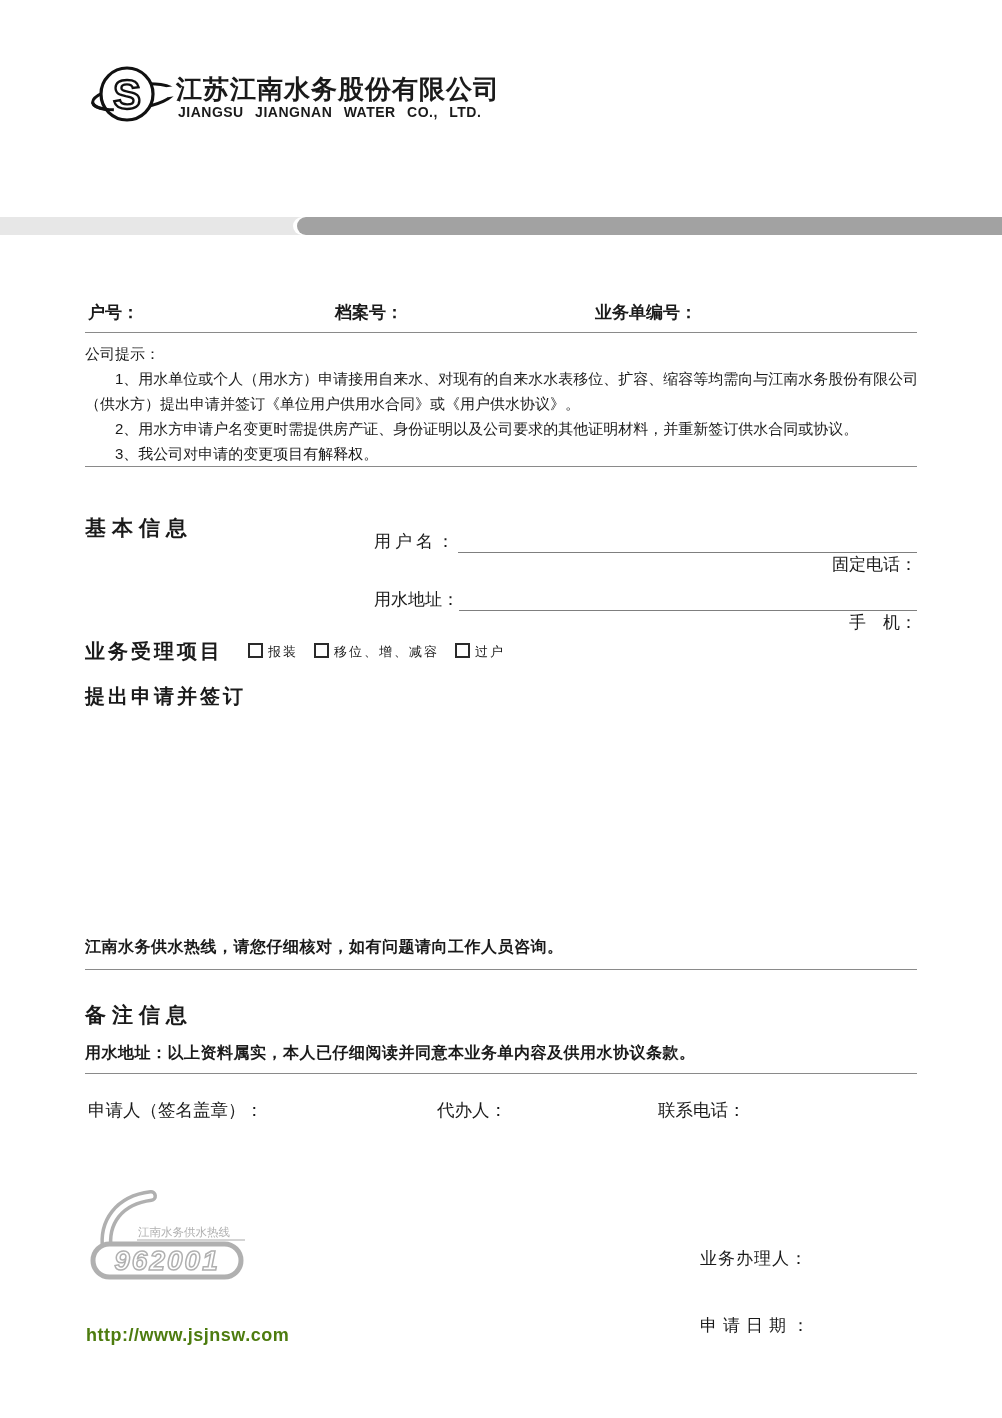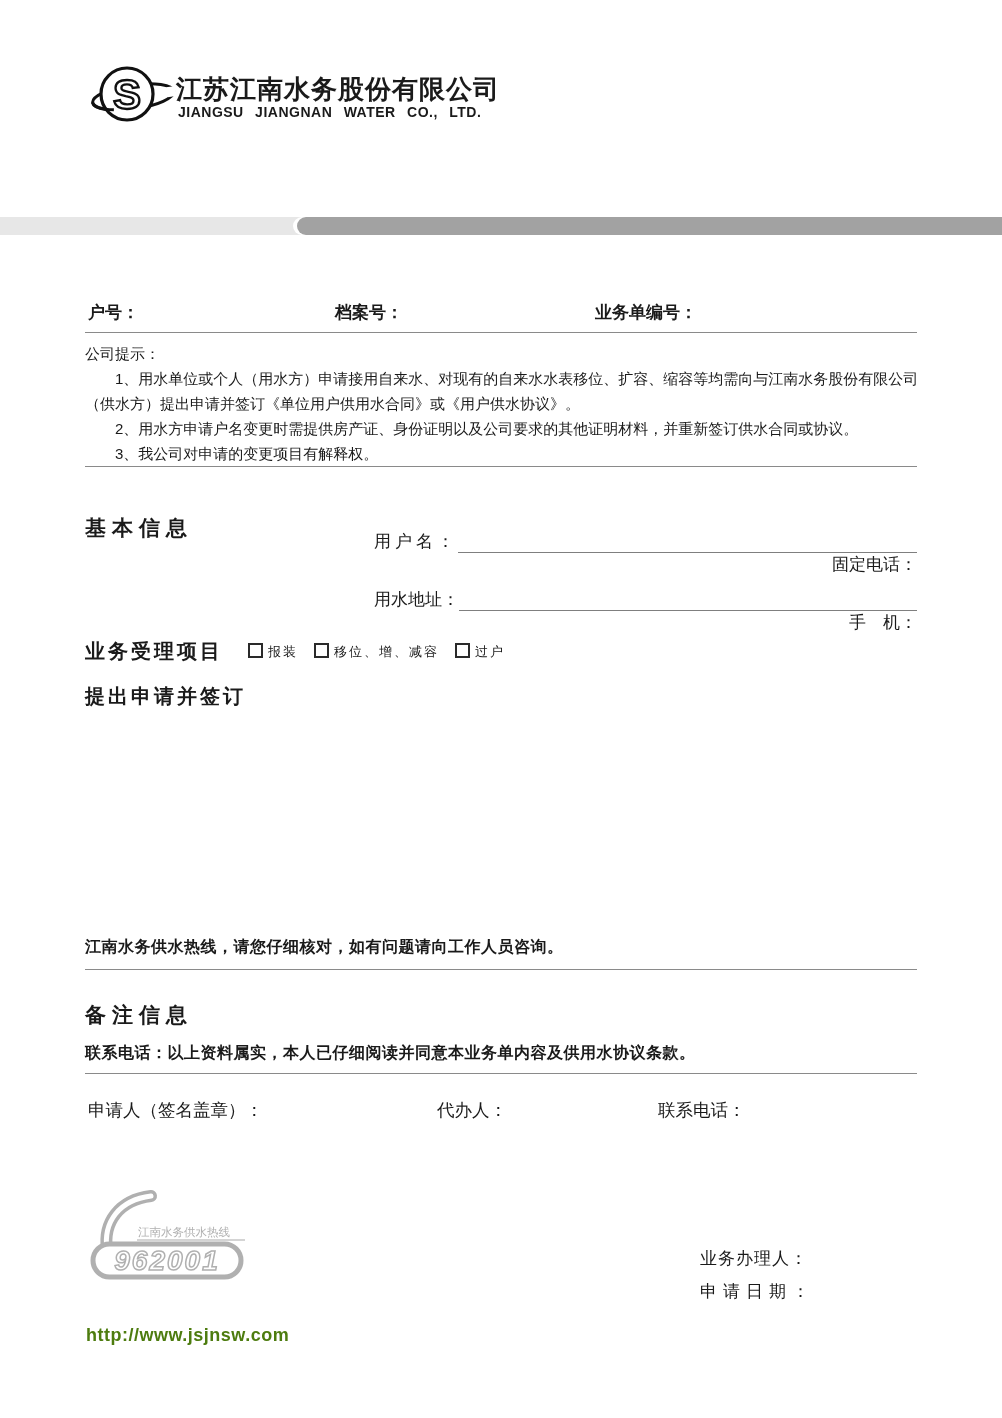--- a/index.html
+++ b/index.html
@@ -126,35 +126,35 @@
       </span>
     </span>
   </div>
 
   <div class="abs h-mid" style="left:85px;top:683px;">提出申请并签订</div>
 
   <div class="abs note-bold" style="left:85px;top:937px;">江南水务供水热线，请您仔细核对，如有问题请向工作人员咨询。</div>
   <div class="abs hr" style="top:969px;"></div>
   <div class="abs h-big" style="left:85px;top:977px;">备注信息</div>
 
-  <div class="abs note-bold" style="left:85px;top:1043px;">联系电话：以上资料属实，本人已仔细阅读并同意本业务单内容及供用水协议条款。</div>
+  <div class="abs note-bold" style="left:85px;top:1043px;">用水地址：以上资料属实，本人已仔细阅读并同意本业务单内容及供用水协议条款。</div>
   <div class="abs hr" style="top:1073px;"></div>
 
   <span class="abs sig serif" style="left:88px;">申请人（签名盖章）：</span>
   <span class="abs sig serif" style="left:437px;">代办人：</span>
   <span class="abs sig serif" style="left:658px;">联系电话：</span>
 
   <div class="abs hotline">
     <svg width="175" height="95" viewBox="0 0 175 95">
       <path d="M66,8 C34,12 18,34 22,62" fill="none" stroke="#b0b0b0" stroke-width="12" stroke-linecap="round"></path>
       <path d="M66,8 C34,12 18,34 22,62" fill="none" stroke="#ffffff" stroke-width="5" stroke-linecap="round"></path>
       <line x1="52" y1="52" x2="160" y2="52" stroke="#c6c6c6" stroke-width="1.5"></line>
       <text x="53" y="48" font-size="11.5" fill="#b0b0b0" font-family="Liberation Sans, sans-serif">江南水务供水热线</text>
       <rect x="8" y="56" width="148" height="33" rx="16.5" fill="#ffffff" stroke="#b0b0b0" stroke-width="5"></rect>
       <text x="82" y="82" text-anchor="middle" font-size="28" font-style="italic" font-weight="bold" letter-spacing="2" fill="none" stroke="#b0b0b0" stroke-width="1.5" font-family="Liberation Sans, sans-serif">962001</text>
     </svg>
   </div>
   <div class="abs hotline-url">http://www.jsjnsw.com</div>
 
   <span class="abs foot-label serif" style="top:1247px;">业务办理人：</span>
-  <span class="abs foot-label foot-date serif" style="top:1280px;text-align:center;">申请日期：</span>
+  <span class="abs foot-label foot-date serif" style="top:1314px;text-align:center;">申请日期：</span>
 
 </div>
 
 </body></html>

